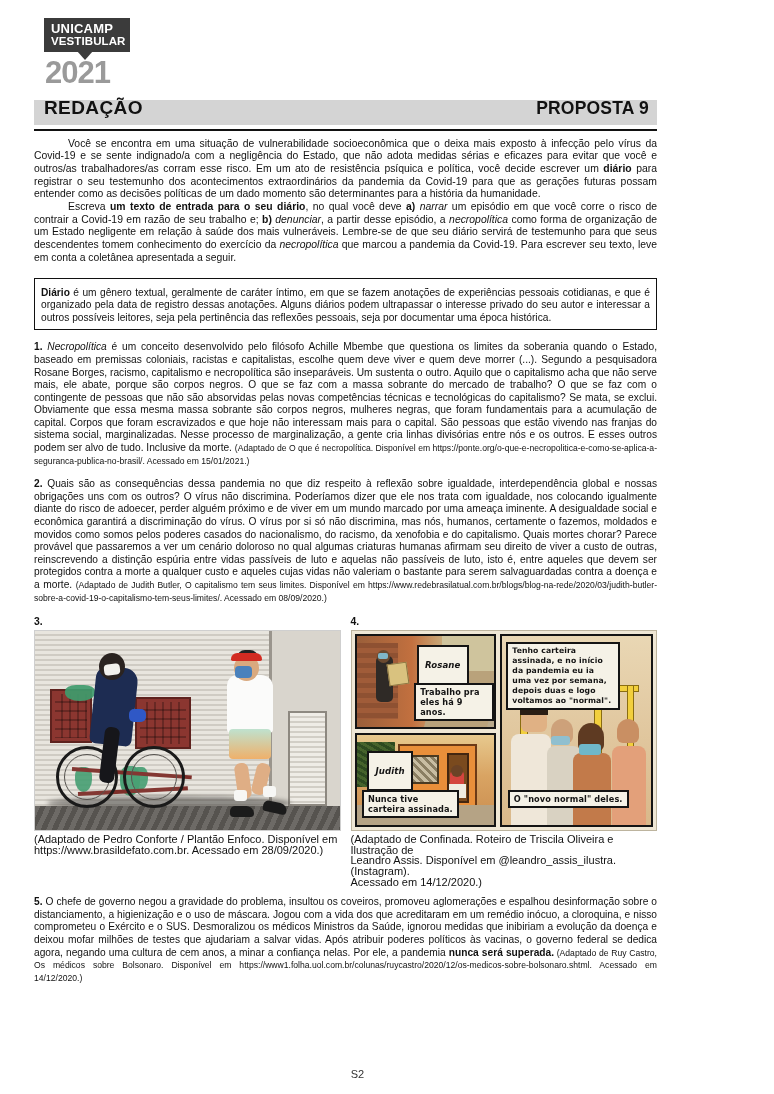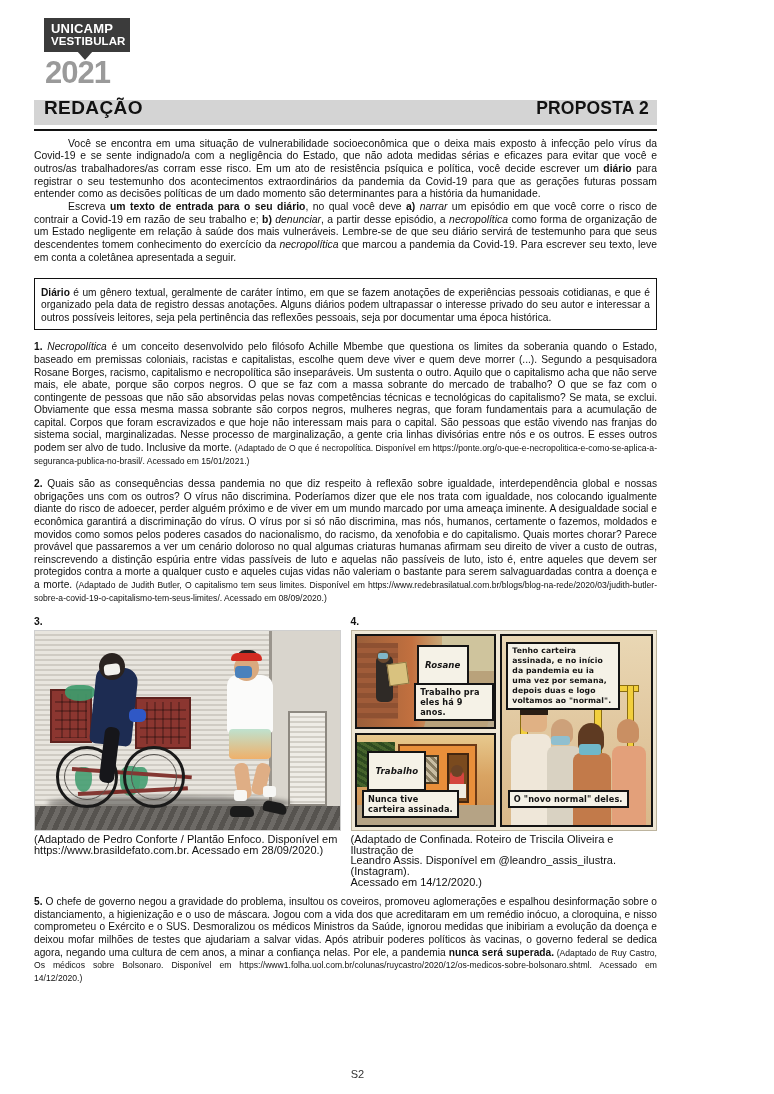--- a/index.html
+++ b/index.html
@@ -294,21 +294,21 @@
   <div class="logo-block">
     <div class="logo-badge">
       <span class="l1">UNICAMP</span>
       <span class="l2">VESTIBULAR</span>
     </div>
     <div class="logo-year">2021</div>
   </div>
 
   <div class="header-bar">
     <div class="hdr-left">REDAÇÃO</div>
-    <div class="hdr-right">PROPOSTA 2</div>
+    <div class="hdr-right">PROPOSTA 9</div>
   </div>
   <div class="header-rule"></div>
 
   <div class="prose">
     <p><span>Você se encontra em uma situação de vulnerabilidade socioeconômica que o deixa mais exposto à infecção pelo vírus da Covid-19 e se sente indignado/a com a negligência do Estado, que não adota medidas sérias e eficazes para evitar que você e outros/as trabalhadores/as corram esse risco. Em um ato de resistência psíquica e política, você decide escrever um </span><b>diário</b><span> para registrar o seu testemunho dos acontecimentos extraordinários da pandemia da Covid-19 para que as gerações futuras possam entender como as decisões políticas de um dado momento são determinantes para a história da humanidade.</span></p>
     <p><span>Escreva </span><b>um texto de entrada para o seu diário</b><span>, no qual você deve </span><b>a)</b><i> narrar</i><span> um episódio em que você corre o risco de contrair a Covid-19 em razão de seu trabalho e; </span><b>b)</b><i> denunciar</i><span>, a partir desse episódio, a </span><i>necropolítica</i><span> como forma de organização de um Estado negligente em relação à saúde dos mais vulneráveis. Lembre-se de que seu diário servirá de testemunho para que seus descendentes tomem conhecimento do exercício da </span><i>necropolítica</i><span> que marcou a pandemia da Covid-19. Para escrever seu texto, leve em conta a coletânea apresentada a seguir.</span></p>
   </div>
 
   <div class="defbox">
     <b>Diário</b><span> é um gênero textual, geralmente de caráter íntimo, em que se fazem anotações de experiências pessoais cotidianas, e que é organizado pela data de registro dessas anotações. Alguns diários podem ultrapassar o interesse privado do seu autor e interessar a outros possíveis leitores, seja pela pertinência das reflexões pessoais, seja por documentar uma época histórica.</span>
@@ -392,21 +392,21 @@
 
           <div class="panel p2">
             <div class="bush"></div>
             <div class="house"></div>
             <div class="win"></div>
             <div class="door"></div>
             <div class="girl-body"></div>
             <div class="girl-skirt"></div>
             <div class="girl-head"></div>
             <div class="ground2"></div>
-            <div class="balloon b-name" style="left:8%;top:18%;">Trabalho</div>
+            <div class="balloon b-name" style="left:8%;top:18%;">Judith</div>
             <div class="balloon b-say" style="left:4%;bottom:8%;white-space:pre-line;">Nunca tive
 carteira assinada.</div>
           </div>
         </div>
 
         <div class="comic-col right">
 
           <div class="panel p3" style="flex:1 1 100%;">
             <div class="pole" style="left:12%;top:28%;width:8px;height:72%;"></div>
             <div class="pole" style="left:62%;top:20%;width:8px;height:80%;"></div>

